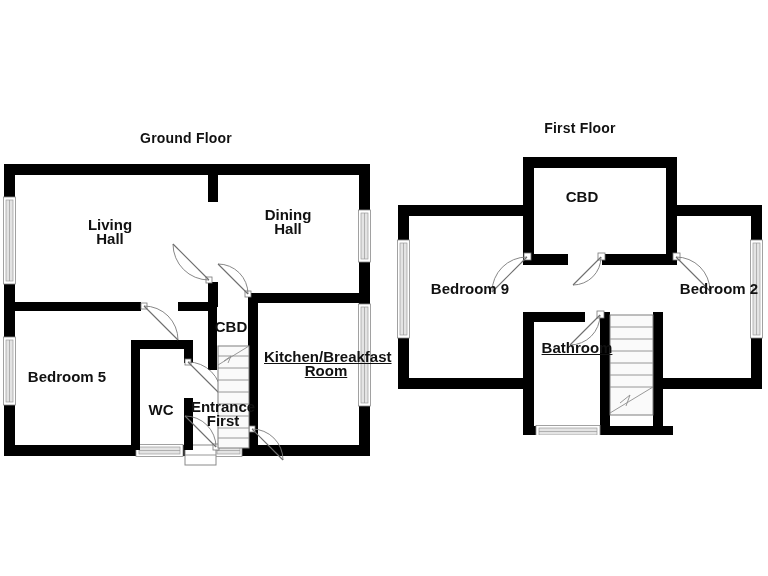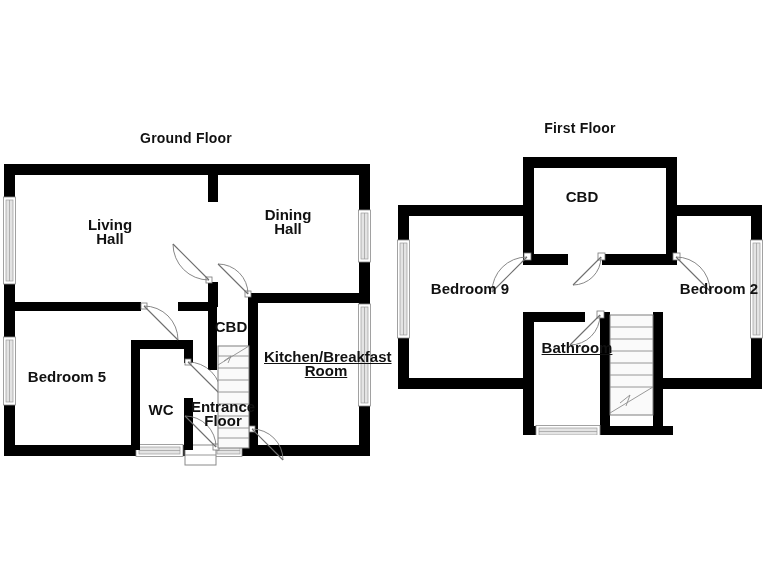--- a/index.html
+++ b/index.html
@@ -200,21 +200,21 @@
   <div class="room-label" id="lbl-living" style="left:62px; top:218px; width:96px;">Living
 Hall</div>
   <div class="room-label" id="lbl-dining" style="left:240px; top:208px; width:96px;">Dining
 Hall</div>
   <div class="room-label" id="lbl-bed3" style="left:12px; top:370px; width:110px;">Bedroom 5</div>
   <div class="room-label" id="lbl-cbd-g" style="left:208px; top:320px; width:46px;">CBD</div>
   <div class="room-label" id="lbl-kitchen" style="left:264px; top:350px; width:124px;text-decoration:underline;">Kitchen/Breakfast
 Room</div>
   <div class="room-label" id="lbl-wc" style="left:133px; top:403px; width:56px;">WC</div>
   <div class="room-label" id="lbl-hall" style="left:180px; top:400px; width:86px;">Entrance
-Floor</div>
+First</div>
 
   <div class="floor-title" id="title-first">First Floor</div>
 
   <svg id="first-floor-svg" width="380" height="290" viewBox="0 0 380 290" style="position:absolute; left:390px; top:145px;">
 
     <rect class="wall" x="133" y="12" width="154" height="11"></rect>
     <rect class="wall" x="133" y="12" width="11" height="108"></rect>
     <rect class="wall" x="276" y="12" width="11" height="108"></rect>
 
     <rect class="wall" x="133" y="109" width="45" height="11"></rect>

